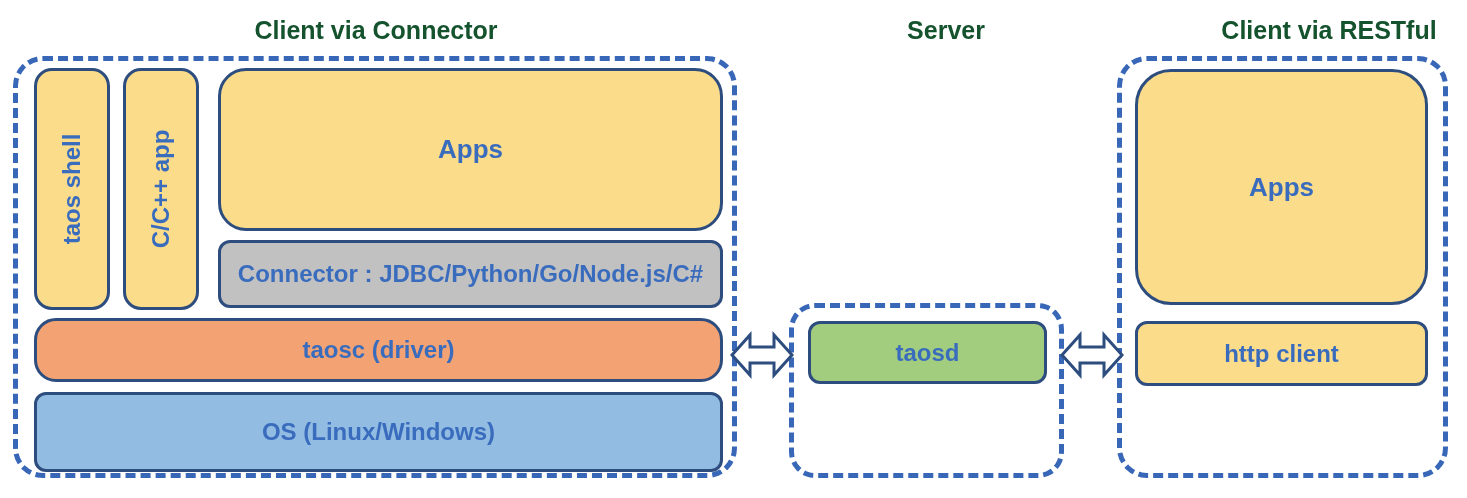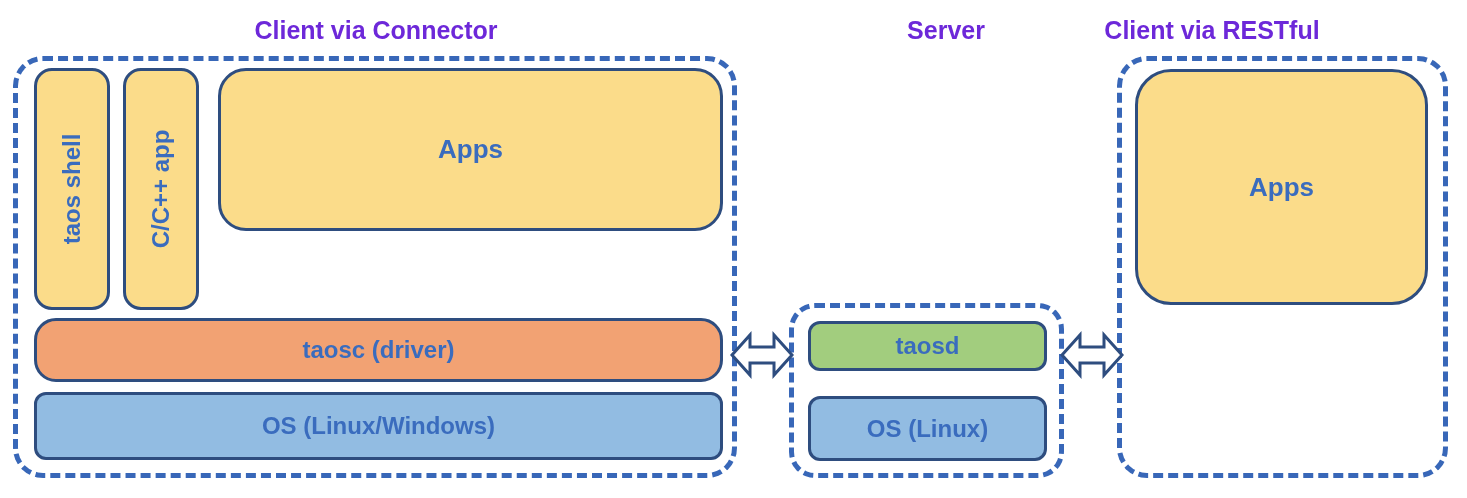--- a/index.html
+++ b/index.html
@@ -7,21 +7,21 @@
     position:relative;
     width:1467px; height:498px;
     background:#ffffff;
     font-family:"Liberation Sans", sans-serif;
     overflow:hidden;
   }
   .title {
     position:absolute;
     font-size:25px;
     font-weight:bold;
-    color:#6d28d9;
+    color:#14532d;
     white-space:nowrap;
     transform:translateX(-50%);
   }
   .dashed {
     position:absolute;
     border:5px dashed #3867b8;
     border-radius:30px;
     box-sizing:border-box;
     background:transparent;
   }
@@ -55,59 +55,62 @@
   }
   .arrow svg { width:100%; height:100%; display:block; }
 </style>
 </head>
 <body>
 
 <div class="canvas">
 
   <div class="title" style="left:376px; top:16px;">Client via Connector</div>
   <div class="title" style="left:946px; top:16px;">Server</div>
-  <div class="title" style="left:1212px; top:16px;">Client via RESTful</div>
+  <div class="title" style="left:1329px; top:16px;">Client via RESTful</div>
 
   <div class="dashed" style="left:13px; top:56px; width:724px; height:422px;"></div>
   <div class="dashed" style="left:789px; top:303px; width:275px; height:175px; border-radius:26px;"></div>
   <div class="dashed" style="left:1117px; top:56px; width:331px; height:422px;"></div>
 
   <div class="box yellow vbox" style="left:34px; top:68px; width:76px; height:242px; border-radius:18px;">
     <span>taos shell</span>
   </div>
 
   <div class="box yellow vbox" style="left:123px; top:68px; width:76px; height:242px; border-radius:18px;">
     <span>C/C++ app</span>
   </div>
 
   <div class="box yellow" style="left:218px; top:68px; width:505px; height:163px; border-radius:28px; font-size:26px;">
     <span>Apps</span>
   </div>
 
+  <div class="box gray" style="left:218px; top:240px; width:505px; height:68px;">
+    <span>Connector : JDBC/Python/Go/Node.js/C#</span>
+  </div>
 
   <div class="box orange" style="left:34px; top:318px; width:689px; height:64px;">
     <span>taosc (driver)</span>
   </div>
 
-  <div class="box blue" style="left:34px; top:392px; width:689px; height:68px;">
+  <div class="box blue" style="left:34px; top:392px; width:689px; height:80px;">
     <span>OS (Linux/Windows)</span>
   </div>
 
-  <div class="box green" style="left:808px; top:321px; width:239px; height:50px;">
+  <div class="box green" style="left:808px; top:321px; width:239px; height:63px;">
     <span>taosd</span>
   </div>
 
-  <div class="box blue" style="left:808px; top:396px; width:239px; height:65px;">
-    <span>OS (Linux)</span>
-  </div>
 
   <div class="box yellow" style="left:1135px; top:69px; width:293px; height:236px; border-radius:36px; font-size:26px; flex-direction:column;">
     <span>Apps</span>
   </div>
 
+  <div class="box yellow" style="left:1135px; top:321px; width:293px; height:65px;">
+    <span>http client</span>
+  </div>
 
 
   <div class="arrow" style="left:730px; top:330px;">
     <svg viewBox="0 0 64 50" xmlns="http://www.w3.org/2000/svg">
       <polygon points="2,25 20,5 20,17 44,17 44,5 62,25 44,45 44,33 20,33 20,45" fill="#ffffff" stroke="#2e4d7f" stroke-width="3" stroke-linejoin="miter"></polygon>
     </svg>
   </div>
 
   <div class="arrow" style="left:1060px; top:330px;">
     <svg viewBox="0 0 64 50" xmlns="http://www.w3.org/2000/svg">

